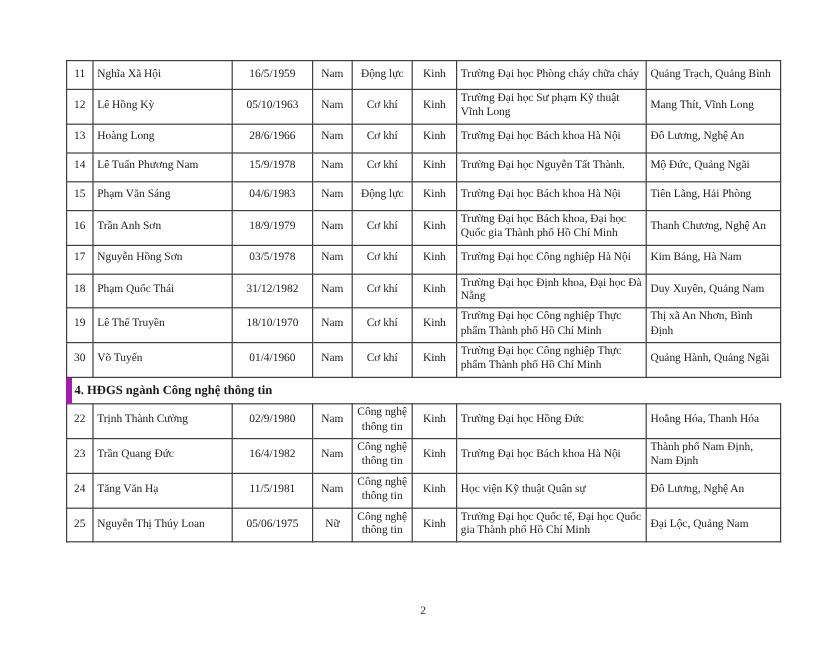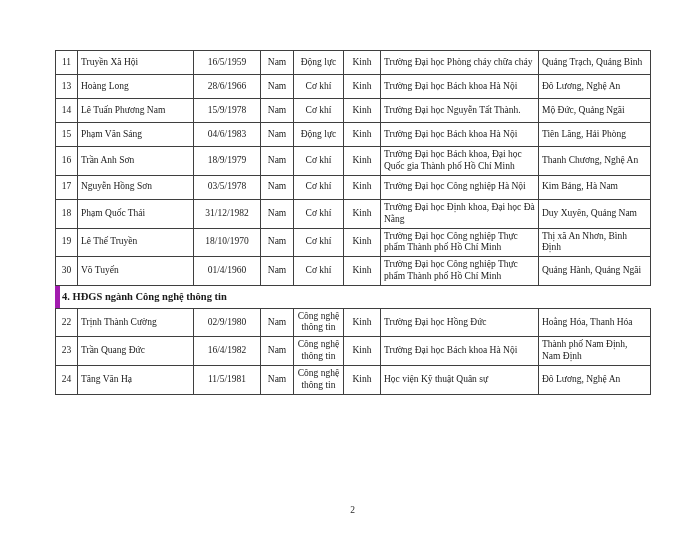--- a/index.html
+++ b/index.html
@@ -38,27 +38,37 @@
           <col style="width:67px">
           <col style="width:33px">
         <col style="width:50px">
           <col style="width:37px">
           <col style="width:158px">
           <col style="width:112px">
       </colgroup>
       <tbody id="tbody-continued">
           <tr>
             <td class="col-stt">11</td>
-            <td class="col-name">Truyền Xã Hội</td>
+            <td class="col-name">Nghĩa Xã Hội</td>
             <td class="col-dob">16/5/1959</td>
             <td class="col-gender">Nam</td>
             <td class="col-field">Động lực</td>
             <td class="col-ethnicity">Kinh</td>
             <td class="col-university">Trường Đại học Phòng cháy chữa cháy</td>
             <td class="col-hometown">Quảng Trạch, Quảng Bình</td>
+          </tr>
+          <tr>
+            <td class="col-stt">12</td>
+            <td class="col-name">Lê Hồng Kỳ</td>
+            <td class="col-dob">05/10/1963</td>
+            <td class="col-gender">Nam</td>
+            <td class="col-field">Cơ khí</td>
+            <td class="col-ethnicity">Kinh</td>
+            <td class="col-university">Trường Đại học Sư phạm Kỹ thuật Vĩnh Long</td>
+            <td class="col-hometown">Mang Thít, Vĩnh Long</td>
           </tr>
           <tr>
             <td class="col-stt">13</td>
             <td class="col-name">Hoàng Long</td>
             <td class="col-dob">28/6/1966</td>
             <td class="col-gender">Nam</td>
             <td class="col-field">Cơ khí</td>
             <td class="col-ethnicity">Kinh</td>
             <td class="col-university">Trường Đại học Bách khoa Hà Nội</td>
             <td class="col-hometown">Đô Lương, Nghệ An</td>
@@ -173,19 +183,29 @@
           <tr>
             <td class="col-stt">24</td>
             <td class="col-name">Tăng Văn Hạ</td>
             <td class="col-dob">11/5/1981</td>
             <td class="col-gender">Nam</td>
             <td class="col-field">Công nghệ thông tin</td>
             <td class="col-ethnicity">Kinh</td>
             <td class="col-university">Học viện Kỹ thuật Quân sự</td>
             <td class="col-hometown">Đô Lương, Nghệ An</td>
           </tr>
+          <tr>
+            <td class="col-stt">25</td>
+            <td class="col-name">Nguyễn Thị Thúy Loan</td>
+            <td class="col-dob">05/06/1975</td>
+            <td class="col-gender">Nữ</td>
+            <td class="col-field">Công nghệ thông tin</td>
+            <td class="col-ethnicity">Kinh</td>
+            <td class="col-university">Trường Đại học Quốc tế, Đại học Quốc gia Thành phố Hồ Chí Minh</td>
+            <td class="col-hometown">Đại Lộc, Quảng Nam</td>
+          </tr>
         </tbody>
     </table>
 
   </div>
 
   <div class="page-number">2</div>
 </div>
 
 </body></html>

